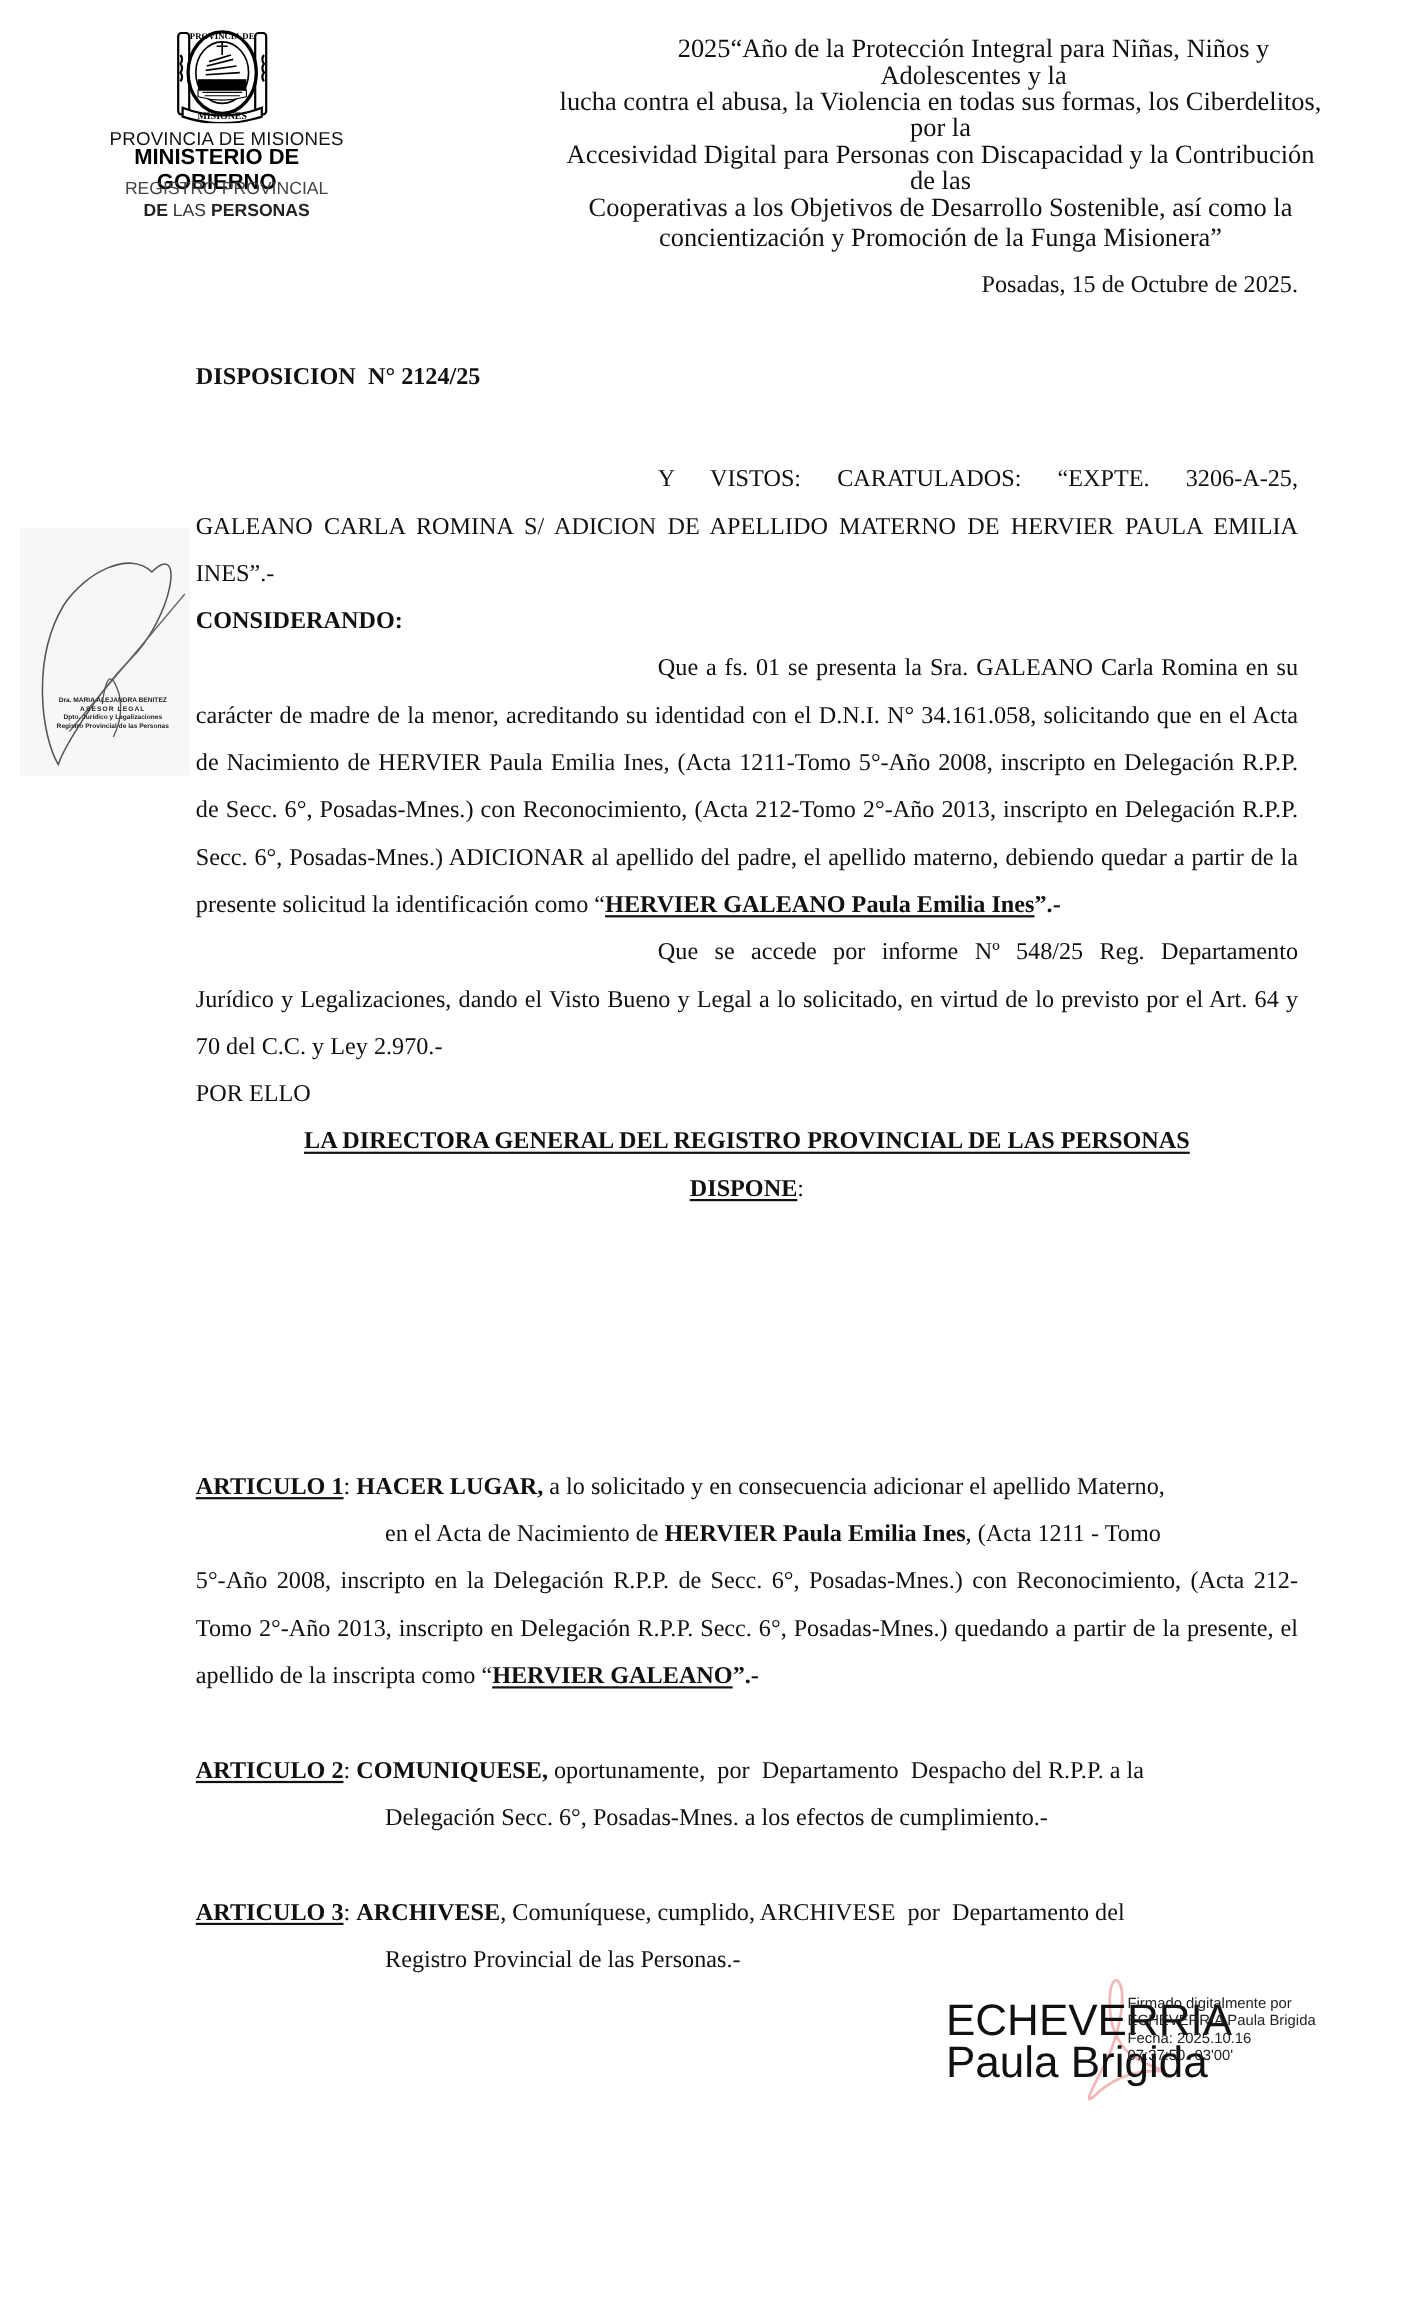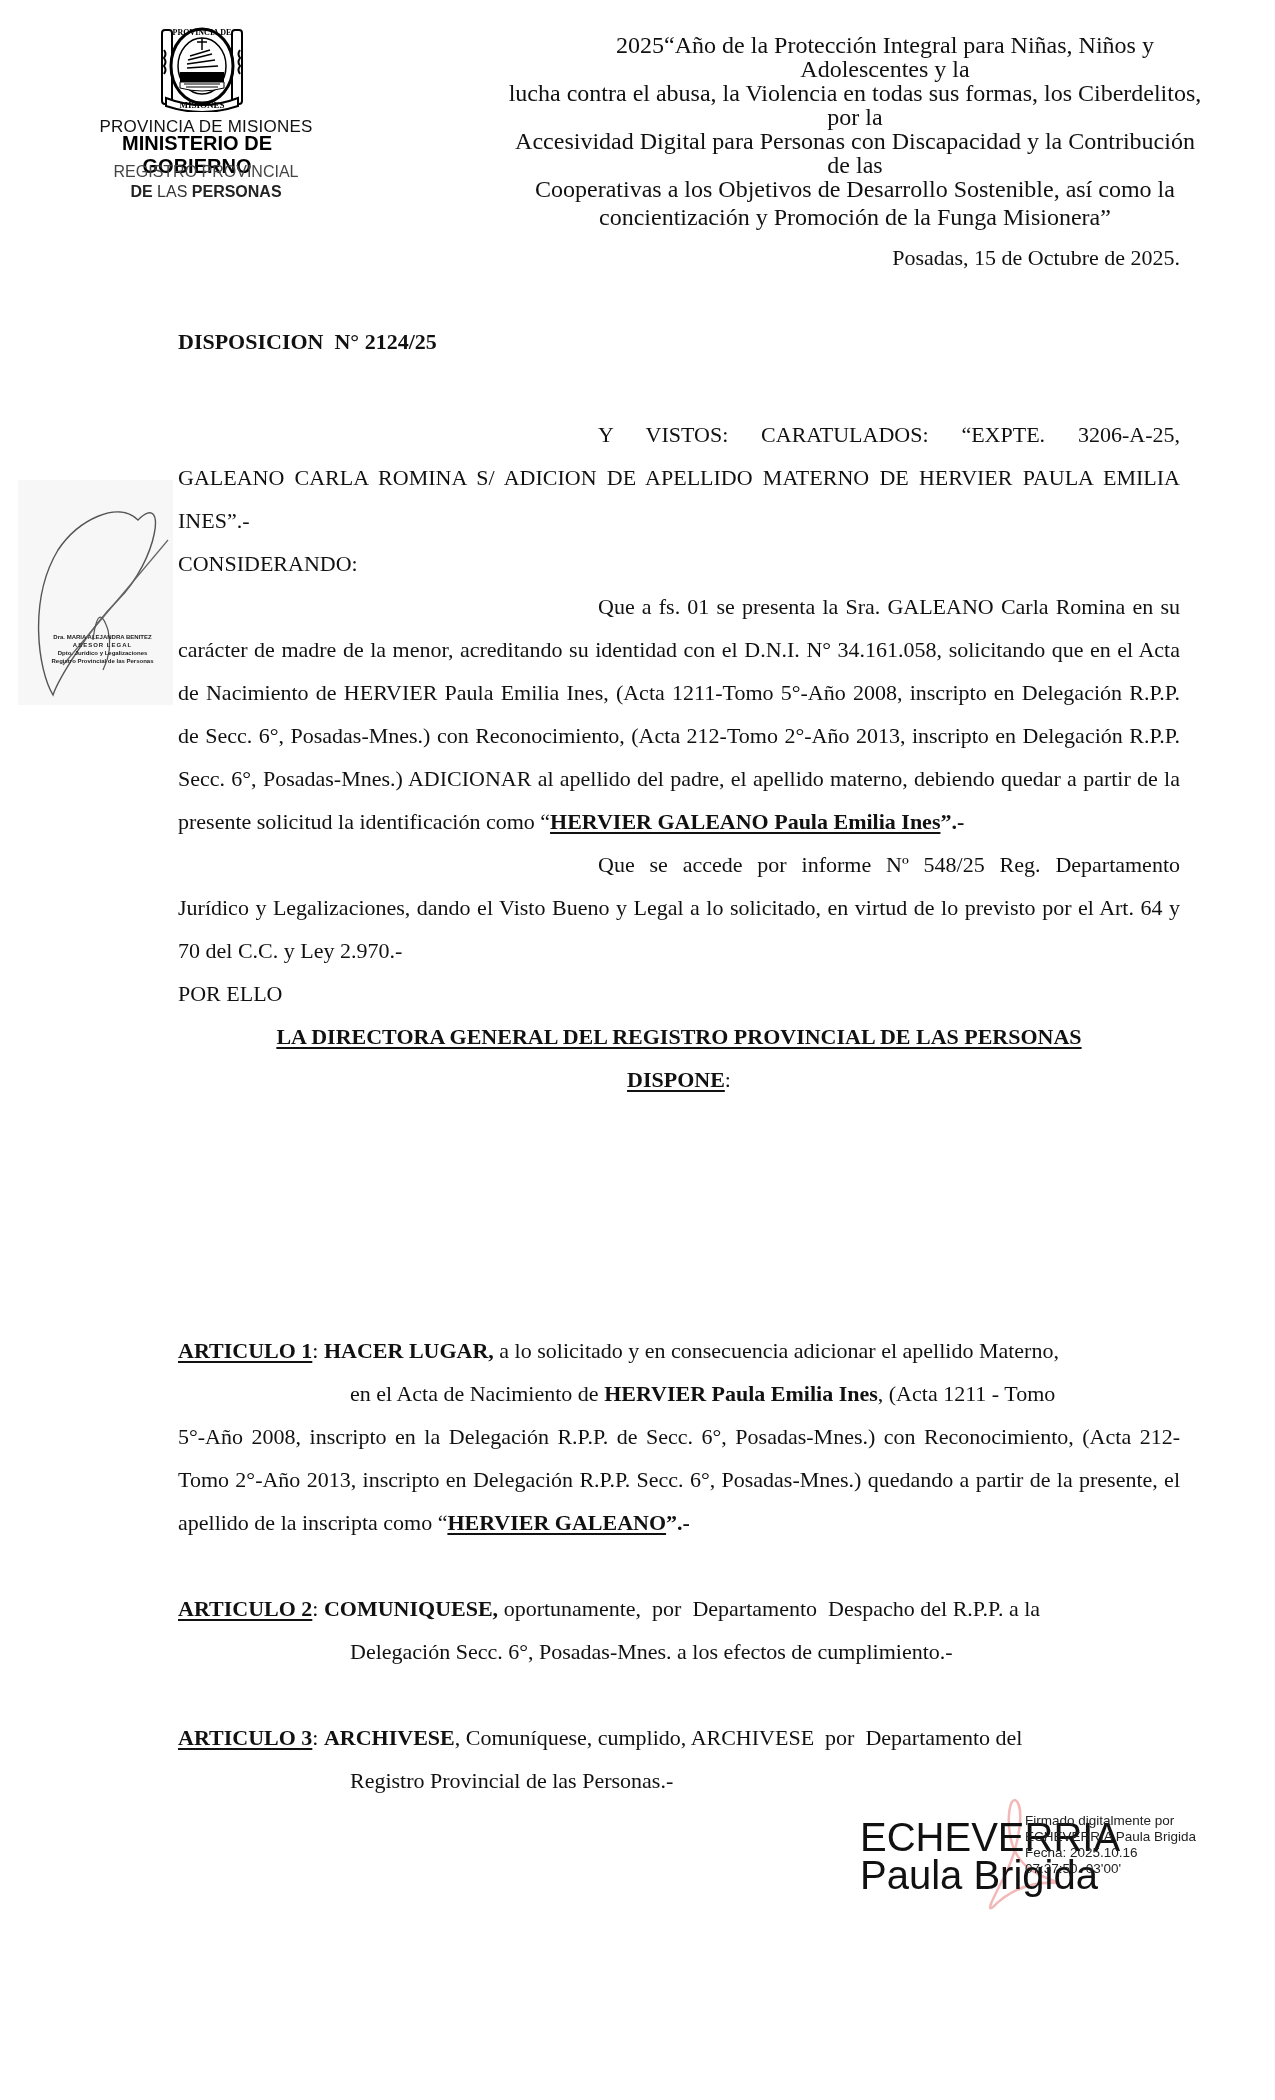--- a/index.html
+++ b/index.html
@@ -102,21 +102,21 @@
   <div class="stamp-text sans">
     <span class="line">Dra. MARIA ALEJANDRA BENITEZ</span>
     <span class="line" style="letter-spacing:1px">ASESOR LEGAL</span>
     <span class="line">Dpto. Jurídico y Legalizaciones</span>
     <span class="line">Registro Provincial de las Personas</span>
   </div>
 </div>
 
 <div class="abs serif body" style="top:413px">
   <p class="indent">Y VISTOS: CARATULADOS: “EXPTE. 3206-A-25, GALEANO CARLA ROMINA S/ ADICION DE APELLIDO MATERNO DE HERVIER PAULA EMILIA INES”.-</p>
-  <p style="font-weight:normal">CONSIDERANDO:</p>
+  <p style="font-weight:bold">CONSIDERANDO:</p>
   <p class="indent"><span>Que a fs. 01 se presenta la Sra. GALEANO Carla Romina en su carácter de madre de la menor, acreditando su identidad con el D.N.I. N° 34.161.058, solicitando que en el Acta de Nacimiento de HERVIER Paula Emilia Ines, (Acta 1211-Tomo 5°-Año 2008, inscripto en Delegación R.P.P. de Secc. 6°, Posadas-Mnes.) con Reconocimiento, (Acta 212-Tomo 2°-Año 2013, inscripto en Delegación R.P.P. Secc. 6°, Posadas-Mnes.) ADICIONAR al apellido del padre, el apellido materno, debiendo quedar a partir de la presente solicitud la identificación como “</span><b class="u">HERVIER GALEANO Paula Emilia Ines</b><b>”.-</b></p>
   <p class="indent">Que se accede por informe Nº 548/25 Reg. Departamento Jurídico y Legalizaciones, dando el Visto Bueno y Legal a lo solicitado, en virtud de lo previsto por el Art. 64 y 70 del C.C. y Ley 2.970.-</p>
   <p>POR ELLO</p>
   <p class="center"><b class="u">LA DIRECTORA GENERAL DEL REGISTRO PROVINCIAL DE LAS PERSONAS</b></p>
   <p class="center"><b class="u">DISPONE</b><span>:</span></p>
 </div>
 
 <div class="abs serif art" style="top:1329px">
   <div><b class="u">ARTICULO 1</b><span>: </span><b>HACER LUGAR,</b><span> a lo solicitado y en consecuencia adicionar el apellido Materno,</span></div>
   <div class="cont"><span>en el Acta de Nacimiento de </span><b>HERVIER Paula Emilia Ines</b><span>, (Acta 1211 - Tomo</span></div>

